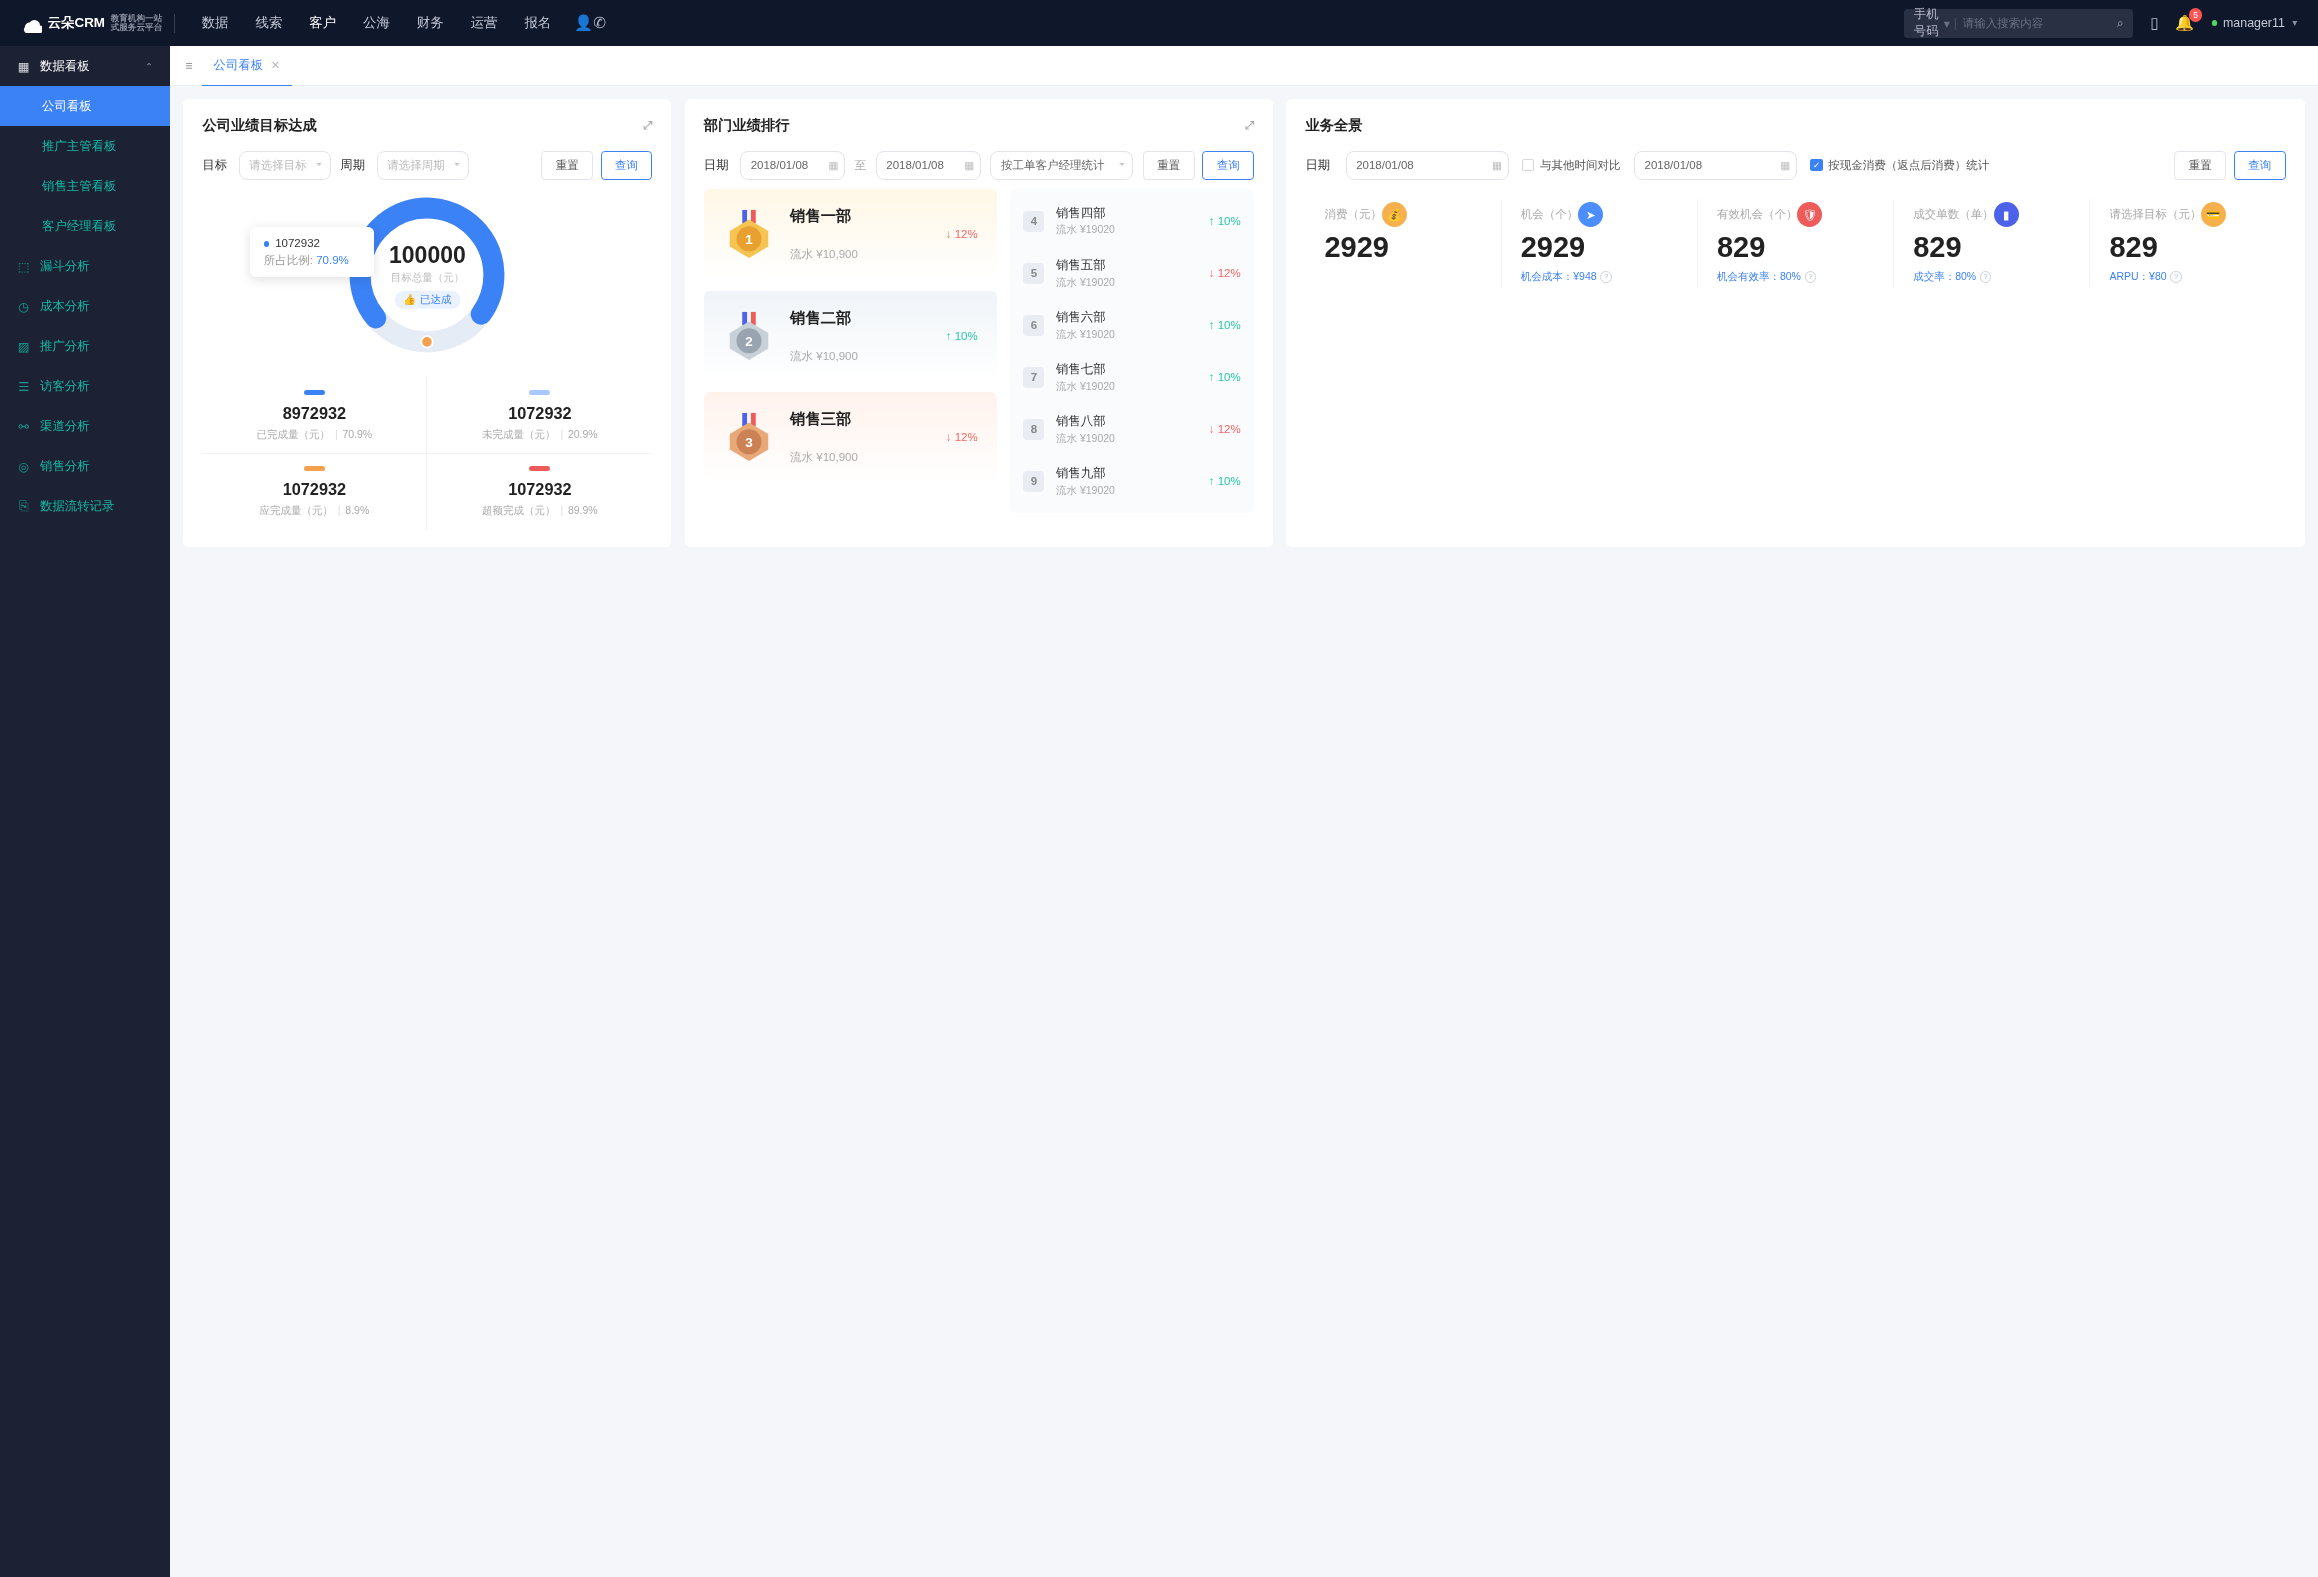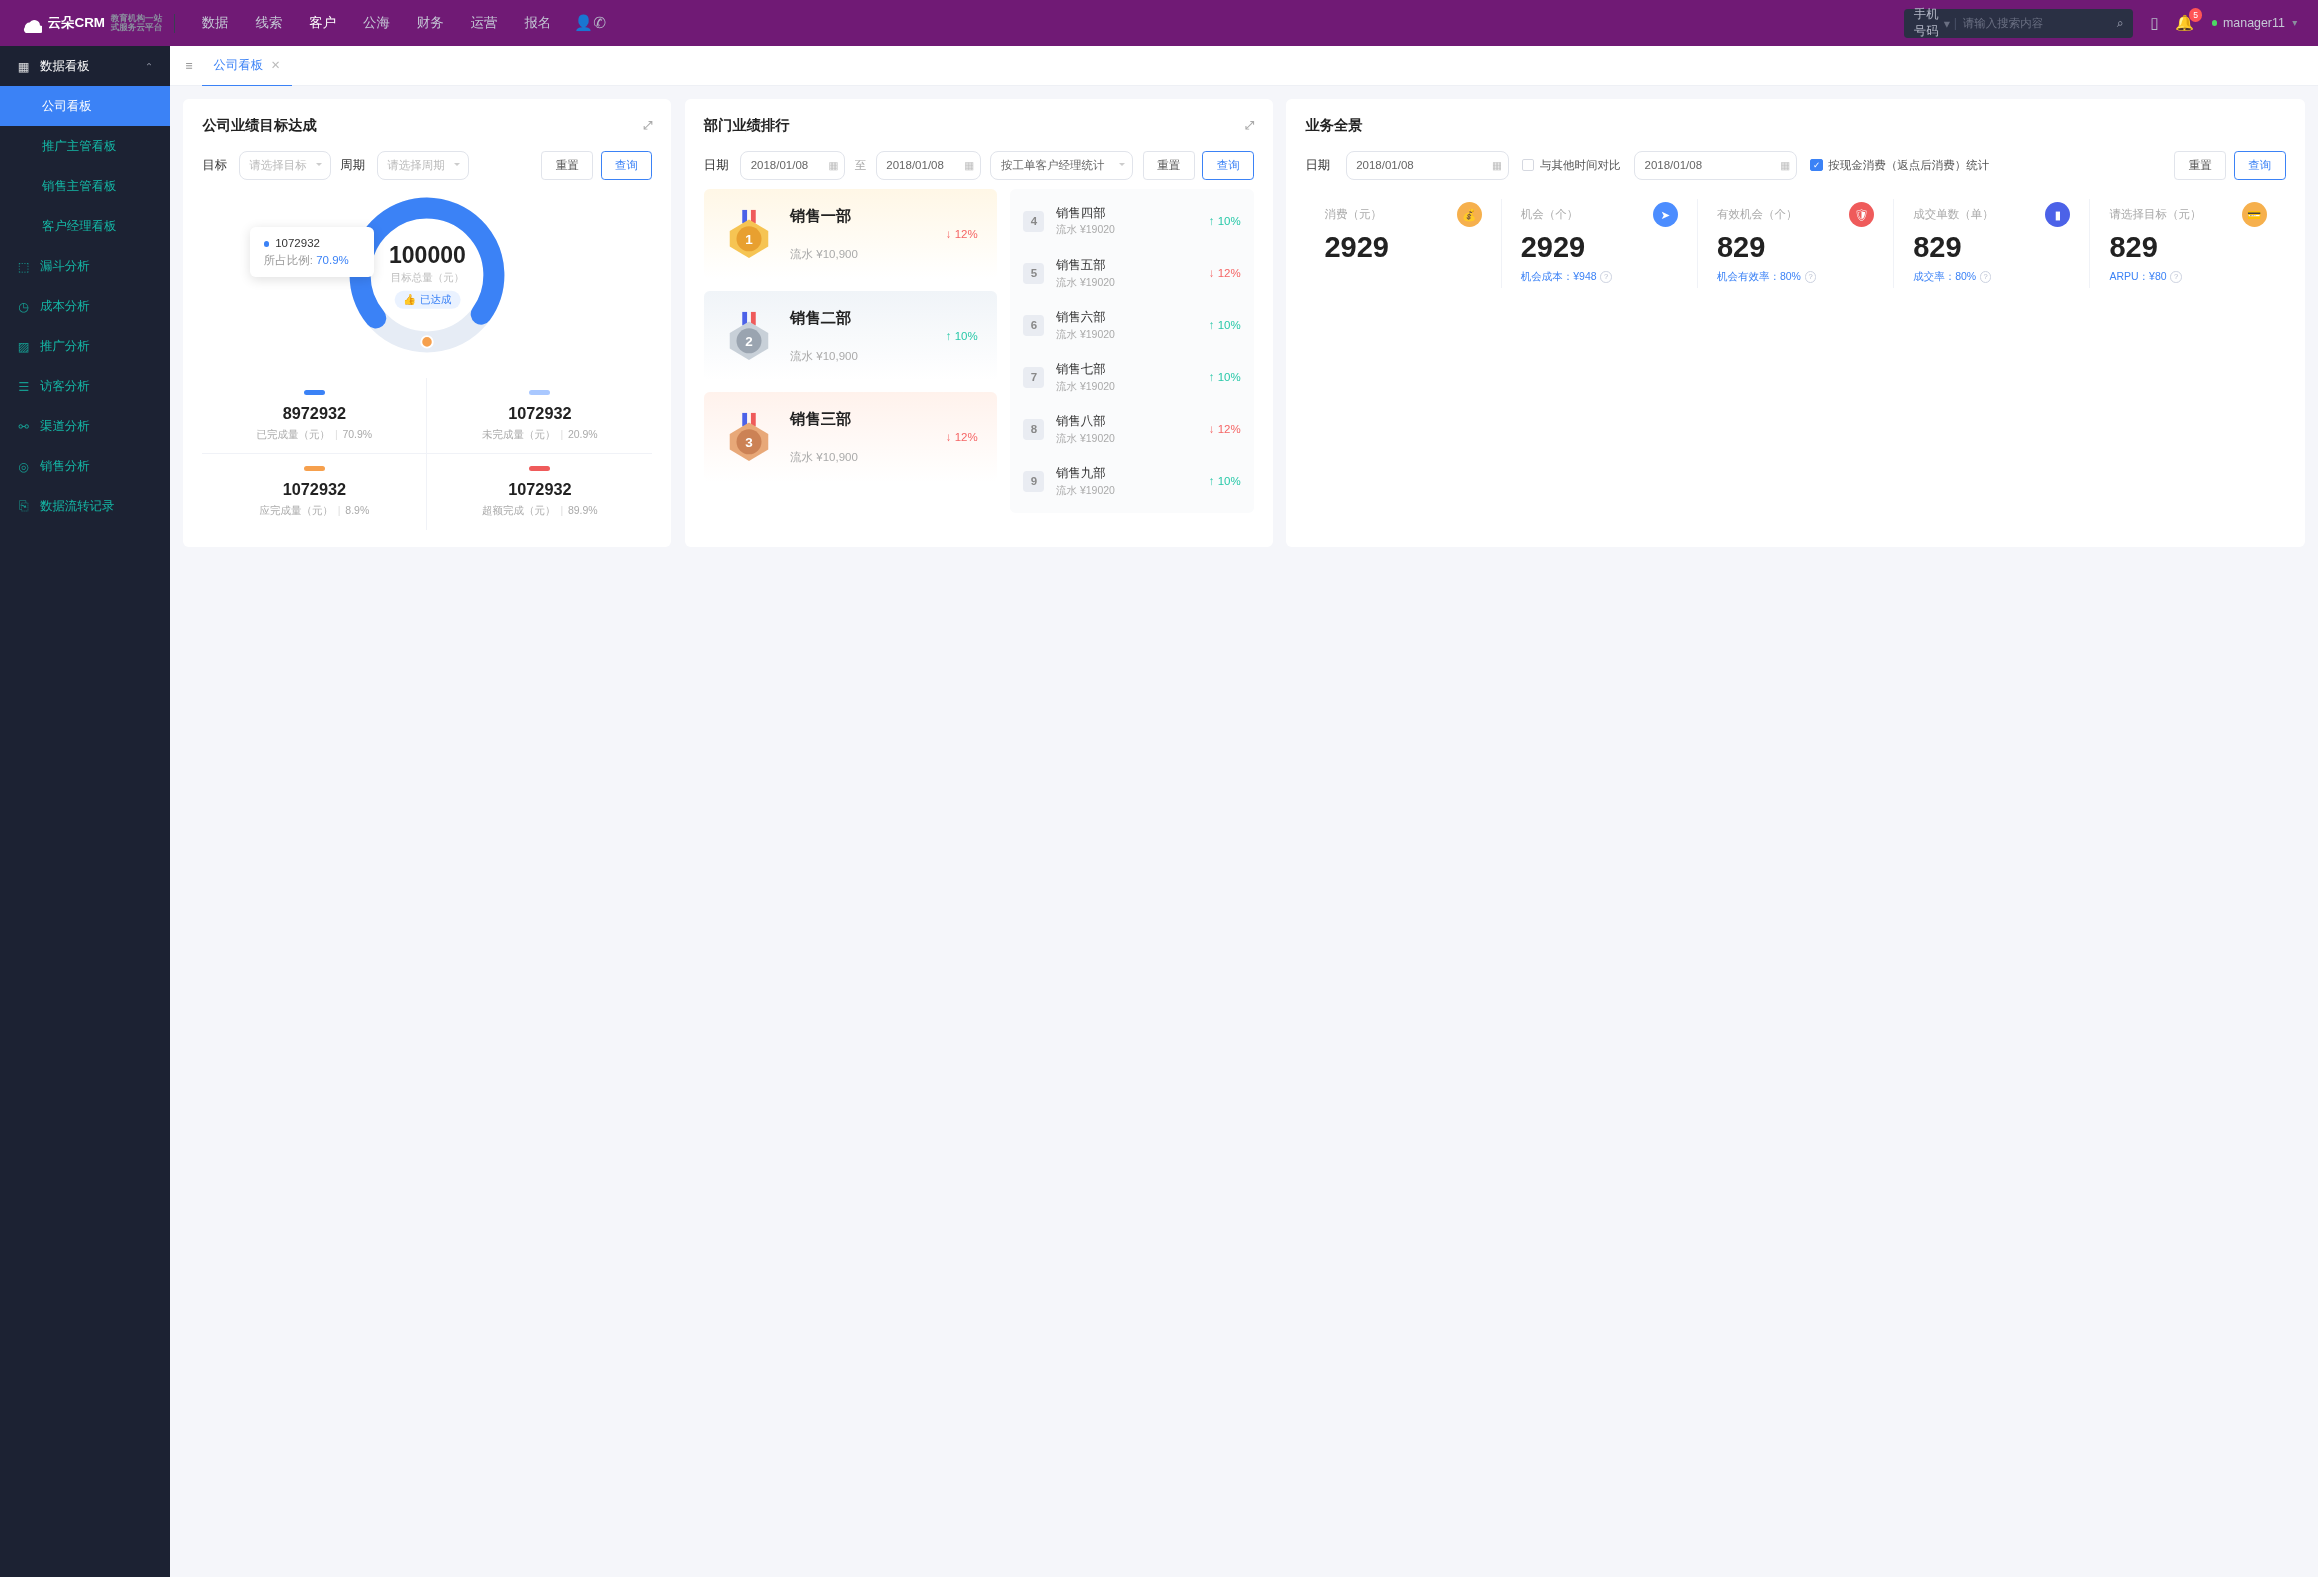--- a/index.html
+++ b/index.html
@@ -1,17 +1,17 @@
 <!DOCTYPE html>
 <html><head>
 <meta charset="utf-8">
 <style>
 *{margin:0;padding:0;box-sizing:border-box;font-family:-apple-system,BlinkMacSystemFont,"PingFang SC","Microsoft YaHei",sans-serif}
 body{background:#f5f6fa;color:#333;font-size:12.4px}
-.header{height:46px;background:#701a75;display:flex;align-items:center;padding:14px 19px;color:#fff}
+.header{height:46px;background:#0f172a;display:flex;align-items:center;padding:14px 19px;color:#fff}
 .logo{display:flex;align-items:center;gap:5.7px;color:#fff;font-size:13.4px;font-weight:600;border-right:1px solid #3a3f52;padding-right:11.5px}
 .logo-sub{font-size:8.6px;color:#8a8f9e;line-height:1.1}
 .top-nav{display:flex;gap:27px;margin-left:27px}
 .top-nav a{color:#c5c9d6;font-size:13.4px;text-decoration:none;cursor:pointer}
 .top-nav a.active{color:#fff;font-weight:500}
 .hdr-right{margin-left:auto;display:flex;align-items:center;gap:17px}
 .search-grp{display:flex;align-items:center;background:#2a3044;border-radius:3.8px;height:29px;padding:0 9.6px;width:229px}
 .search-grp input{background:transparent;border:none;color:#fff;font-size:11.5px;outline:none;flex:1;margin-left:5.7px}
 .search-grp input::placeholder{color:#6a6f82}
 .hdr-ic{color:#b5b9c8;font-size:15.3px;cursor:pointer;position:relative}
@@ -87,21 +87,21 @@
 .rk-main .sb{font-size:10.5px;color:#aaa;margin-top:1.9px}
 .rk-trend{margin-left:auto}
 
 .ov-filter{display:flex;align-items:center;gap:13.4px;flex-wrap:wrap;margin-bottom:19px}
 .chk{display:inline-flex;align-items:center;gap:5.7px;font-size:11.5px;color:#555;cursor:pointer}
 .chk .box{width:12.4px;height:12.4px;border:1px solid #d5d8e0;border-radius:1.9px;display:inline-flex;align-items:center;justify-content:center;font-size:8.6px;color:#fff}
 .chk.on .box{background:#3b82f6;border-color:#3b82f6}
 .kpi-row{display:flex}
 .kpi{flex:1;padding:3.8px 19px;border-right:1px solid #f0f2f7;position:relative}
 .kpi:last-child{border-right:none}
-.kpi-top{display:flex;align-items:center;justify-content:space-between}
+.kpi-top{display:flex;align-items:center;}
 .kpi-label{font-size:11.5px;color:#aaa}
 .kpi-ic{width:25px;height:25px;border-radius:50%;display:flex;align-items:center;justify-content:center;color:#fff;font-size:11.5px}
 .ic-orange{background:#f6b04d}
 .ic-blue{background:#4c8dff}
 .ic-red{background:#ef5b5b}
 .ic-darkblue{background:#4c62e8}
 .kpi-val{font-size:29px;font-weight:800;color:#222;margin-top:3.8px;font-family:Arial,sans-serif}
 .kpi-sub{font-size:10.5px;color:#3b82f6;margin-top:5.7px;display:flex;align-items:center;gap:3.8px}
 .kpi-sub .q{width:11.5px;height:11.5px;border:1px solid #ccd2e0;border-radius:50%;color:#b7bdce;font-size:7.6px;display:inline-flex;align-items:center;justify-content:center}
 .sep-text{color:#aaa;font-size:11.5px}

